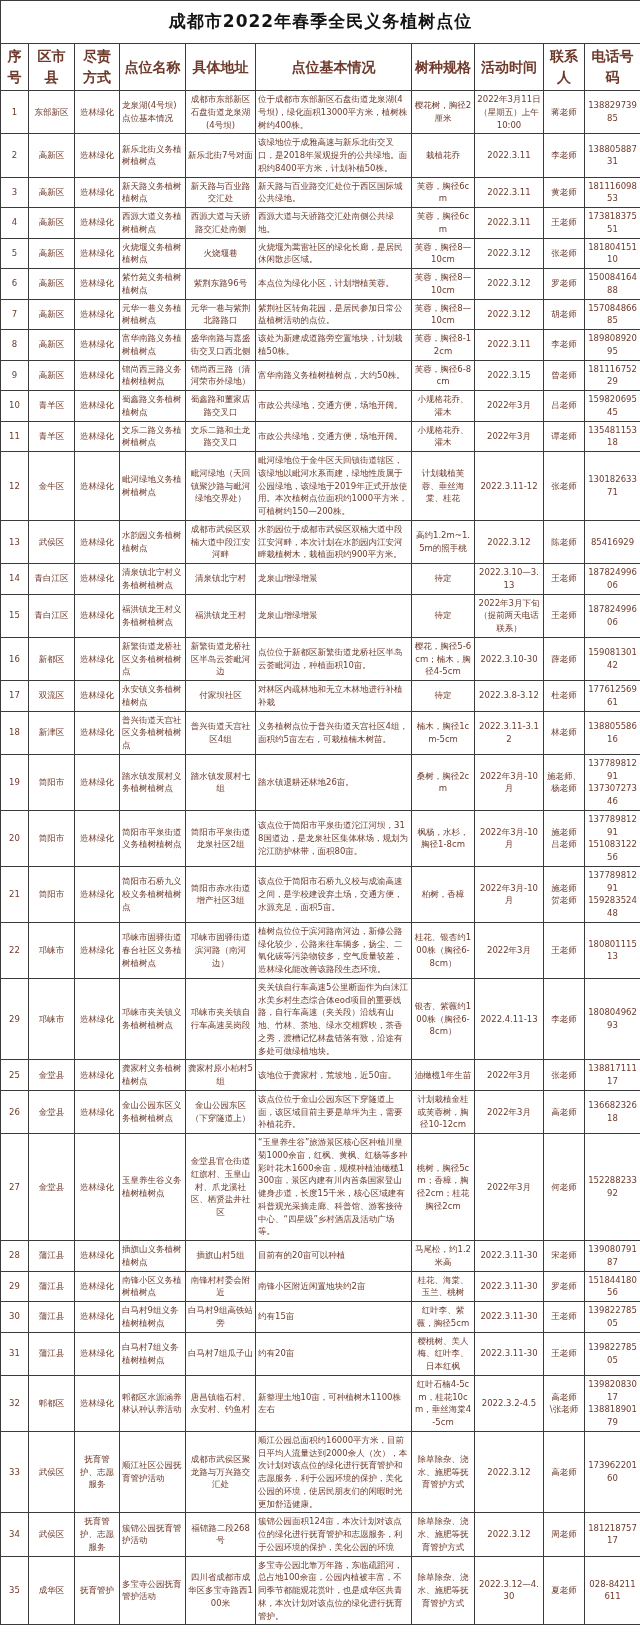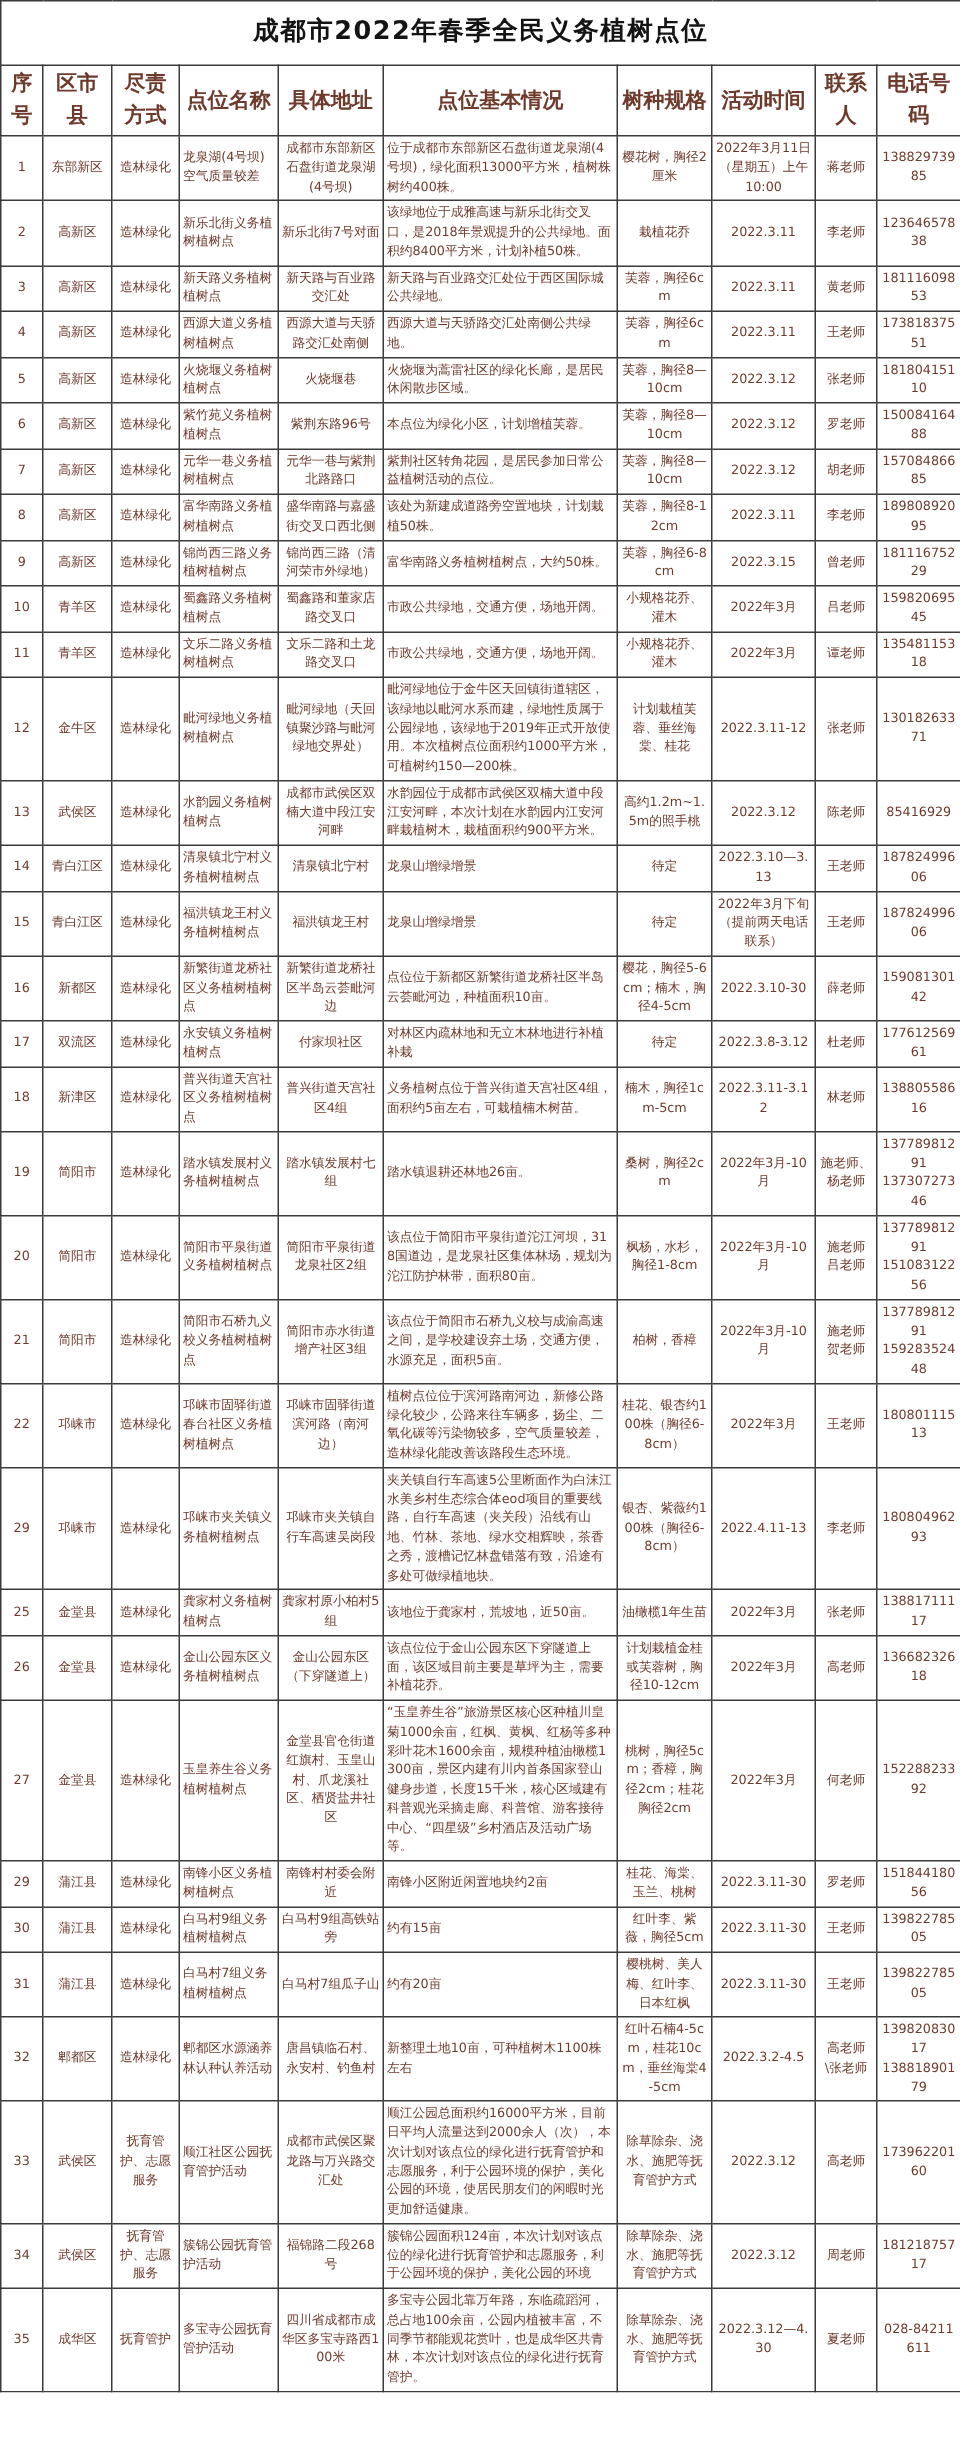--- a/index.html
+++ b/index.html
@@ -68,39 +68,39 @@
       <th>活动时间</th>
       <th>联系人</th>
       <th>电话号码</th>
     </tr>
   </thead>
   <tbody>
       <tr>
     <td class="c0">1</td>
     <td class="c1">东部新区</td>
     <td class="c2">造林绿化</td>
-    <td class="c3">龙泉湖(4号坝)空气质量较差</td>
+    <td class="c3">龙泉湖(4号坝)点位基本情况</td>
     <td class="c4">成都市东部新区石盘街道龙泉湖(4号坝)</td>
     <td class="c5">位于成都市东部新区石盘街道龙泉湖(4号坝)，绿化面积13000平方米，植树株树约400株。</td>
     <td class="c6">樱花树，胸径2厘米</td>
     <td class="c7">2022年3月11日（星期五）上午10:00</td>
     <td class="c8">蒋老师</td>
     <td class="c9">13882973985</td>
   </tr>
       <tr>
     <td class="c0">2</td>
     <td class="c1">高新区</td>
     <td class="c2">造林绿化</td>
     <td class="c3">新乐北街义务植树植树点</td>
     <td class="c4">新乐北街7号对面</td>
     <td class="c5">该绿地位于成雅高速与新乐北街交叉口，是2018年景观提升的公共绿地。面积约8400平方米，计划补植50株。</td>
     <td class="c6">栽植花乔</td>
     <td class="c7">2022.3.11</td>
     <td class="c8">李老师</td>
-    <td class="c9">12364657838</td>
+    <td class="c9">13880588731</td>
   </tr>
       <tr>
     <td class="c0">3</td>
     <td class="c1">高新区</td>
     <td class="c2">造林绿化</td>
     <td class="c3">新天路义务植树植树点</td>
     <td class="c4">新天路与百业路交汇处</td>
     <td class="c5">新天路与百业路交汇处位于西区国际城公共绿地。</td>
     <td class="c6">芙蓉，胸径6cm</td>
     <td class="c7">2022.3.11</td>
@@ -380,20 +380,32 @@
     <td class="c0">27</td>
     <td class="c1">金堂县</td>
     <td class="c2">造林绿化</td>
     <td class="c3">玉皇养生谷义务植树植树点</td>
     <td class="c4">金堂县官仓街道红旗村、玉皇山村、爪龙溪社区、栖贤盐井社区</td>
     <td class="c5">“玉皇养生谷”旅游景区核心区种植川皇菊1000余亩，红枫、黄枫、红杨等多种彩叶花木1600余亩，规模种植油橄榄1300亩，景区内建有川内首条国家登山健身步道，长度15千米，核心区域建有科普观光采摘走廊、科普馆、游客接待中心、“四星级”乡村酒店及活动广场等。</td>
     <td class="c6">桃树，胸径5cm；香樟，胸径2cm；桂花胸径2cm</td>
     <td class="c7">2022年3月</td>
     <td class="c8">何老师</td>
     <td class="c9">15228823392</td>
+  </tr>
+      <tr>
+    <td class="c0">28</td>
+    <td class="c1">蒲江县</td>
+    <td class="c2">造林绿化</td>
+    <td class="c3">插旗山义务植树植树点</td>
+    <td class="c4">插旗山村5组</td>
+    <td class="c5">目前有的20亩可以种植</td>
+    <td class="c6">马尾松，约1.2米高</td>
+    <td class="c7">2022.3.11-30</td>
+    <td class="c8">宋老师</td>
+    <td class="c9">13908079187</td>
   </tr>
       <tr>
     <td class="c0">29</td>
     <td class="c1">蒲江县</td>
     <td class="c2">造林绿化</td>
     <td class="c3">南锋小区义务植树植树点</td>
     <td class="c4">南锋村村委会附近</td>
     <td class="c5">南锋小区附近闲置地块约2亩</td>
     <td class="c6">桂花、海棠、玉兰、桃树</td>
     <td class="c7">2022.3.11-30</td>

